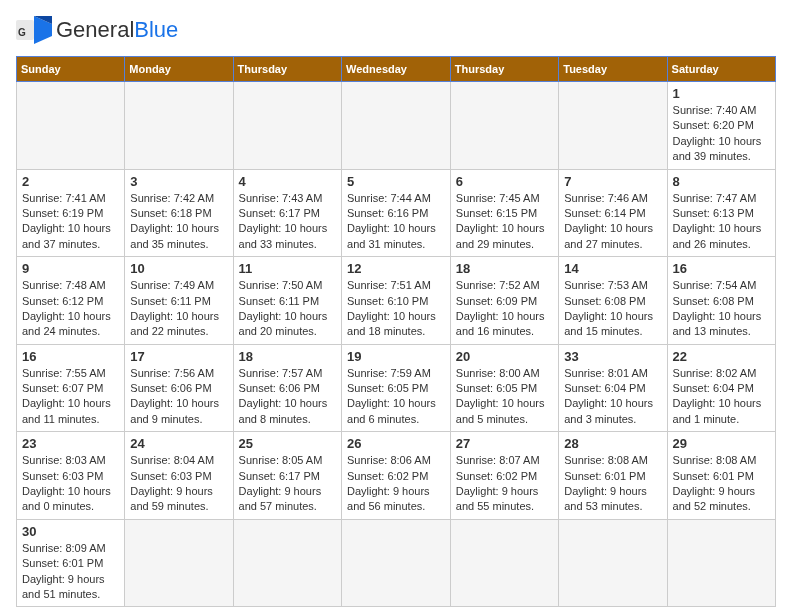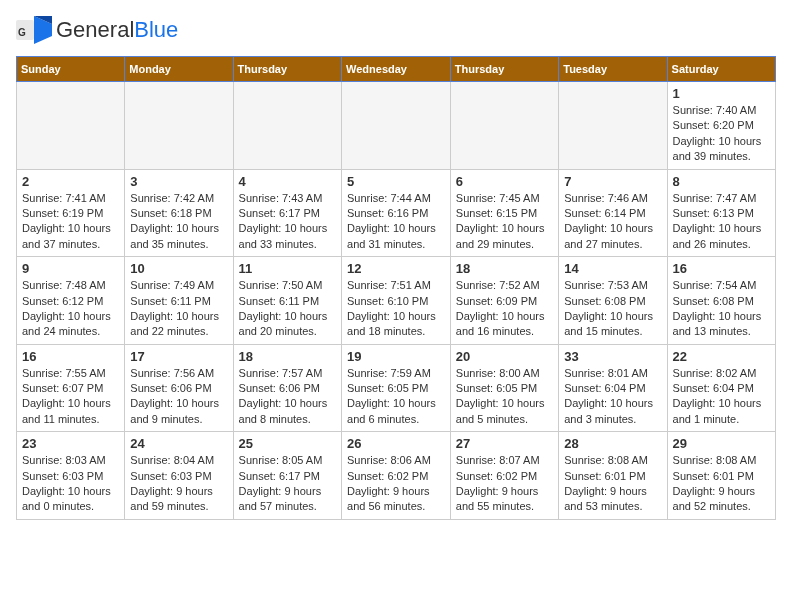--- a/index.html
+++ b/index.html
@@ -303,14 +303,28 @@
 Sunset: 6:01 PM
 Daylight: 9 hours and 53 minutes.</div>
         </td>
         <td>
           <span class="day-number">29</span>
           <div class="day-info">Sunrise: 8:08 AM
 Sunset: 6:01 PM
 Daylight: 9 hours and 52 minutes.</div>
         </td>
       </tr>
+      <tr>
+        <td>
+          <span class="day-number">30</span>
+          <div class="day-info">Sunrise: 8:09 AM
+Sunset: 6:01 PM
+Daylight: 9 hours and 51 minutes.</div>
+        </td>
+        <td class="empty"></td>
+        <td class="empty"></td>
+        <td class="empty"></td>
+        <td class="empty"></td>
+        <td class="empty"></td>
+        <td class="empty"></td>
+      </tr>
     </tbody>
 </table>
 
 </body></html>

